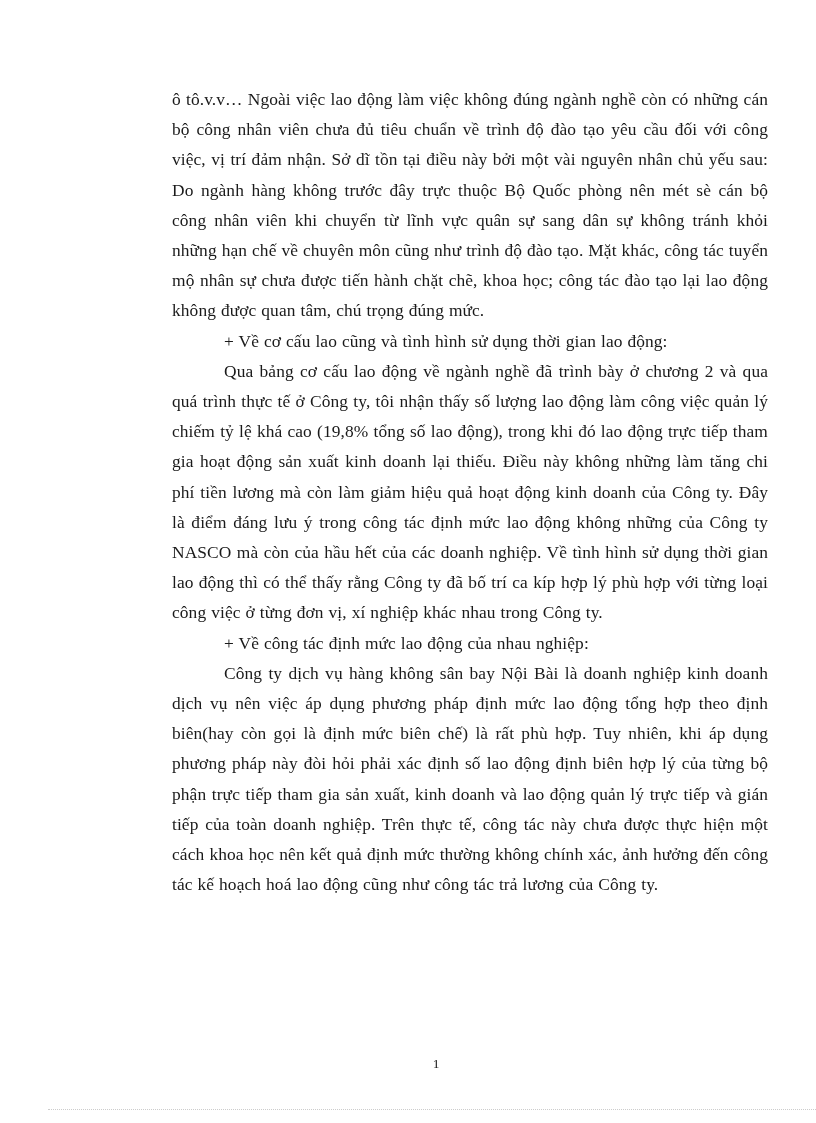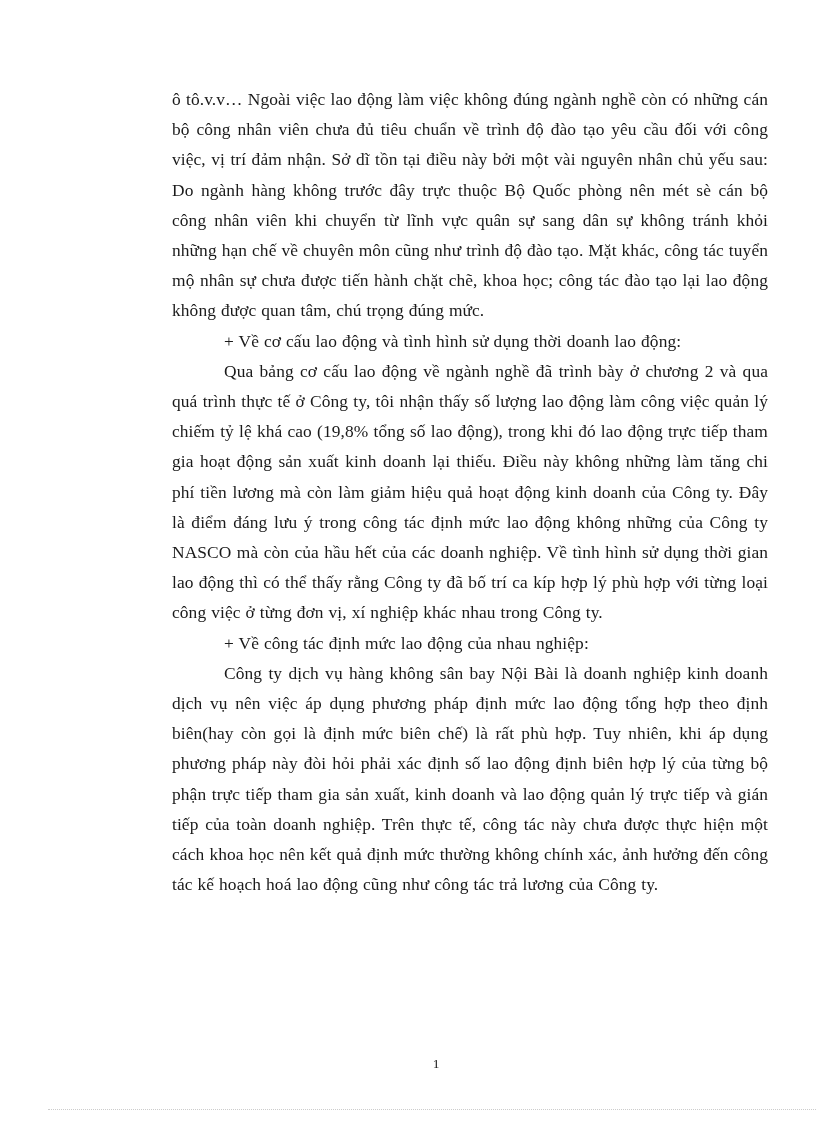--- a/index.html
+++ b/index.html
@@ -60,20 +60,20 @@
     height: 1px;
     border-top: 1px dotted #cccccc;
   }
 </style>
 </head>
 <body>
 
 <div class="page">
   <div class="content">
     <p class="para">ô tô.v.v… Ngoài việc lao động làm việc không đúng ngành nghề còn có những cán bộ công nhân viên chưa đủ tiêu chuẩn về trình độ đào tạo yêu cầu đối với công việc, vị trí đảm nhận. Sở dĩ tồn tại điều này bởi một vài nguyên nhân chủ yếu sau: Do ngành hàng không trước đây trực thuộc Bộ Quốc phòng nên mét sè cán bộ công nhân viên khi chuyển từ lĩnh vực quân sự sang dân sự không tránh khỏi những hạn chế về chuyên môn cũng như trình độ đào tạo. Mặt khác, công tác tuyển mộ nhân sự chưa được tiến hành chặt chẽ, khoa học; công tác đào tạo lại lao động không được quan tâm, chú trọng đúng mức.</p>
-    <p class="para indent">+ Về cơ cấu lao động và tình hình sử dụng thời doanh lao động:</p>
+    <p class="para indent">+ Về cơ cấu lao cũng và tình hình sử dụng thời gian lao động:</p>
     <p class="para indent">Qua bảng cơ cấu lao động về ngành nghề đã trình bày ở chương 2 và qua quá trình thực tế ở Công ty, tôi nhận thấy số lượng lao động làm công việc quản lý chiếm tỷ lệ khá cao (19,8% tổng số lao động), trong khi đó lao động trực tiếp tham gia hoạt động sản xuất kinh doanh lại thiếu. Điều này không những làm tăng chi phí tiền lương mà còn làm giảm hiệu quả hoạt động kinh doanh của Công ty. Đây là điểm đáng lưu ý trong công tác định mức lao động không những của Công ty NASCO mà còn của hầu hết của các doanh nghiệp. Về tình hình sử dụng thời gian lao động thì có thể thấy rằng Công ty đã bố trí ca kíp hợp lý phù hợp với từng loại công việc ở từng đơn vị, xí nghiệp khác nhau trong Công ty.</p>
     <p class="para indent">+ Về công tác định mức lao động của nhau nghiệp:</p>
     <p class="para indent">Công ty dịch vụ hàng không sân bay Nội Bài là doanh nghiệp kinh doanh dịch vụ nên việc áp dụng phương pháp định mức lao động tổng hợp theo định biên(hay còn gọi là định mức biên chế) là rất phù hợp. Tuy nhiên, khi áp dụng phương pháp này đòi hỏi phải xác định số lao động định biên hợp lý của từng bộ phận trực tiếp tham gia sản xuất, kinh doanh và lao động quản lý trực tiếp và gián tiếp của toàn doanh nghiệp. Trên thực tế, công tác này chưa được thực hiện một cách khoa học nên kết quả định mức thường không chính xác, ảnh hưởng đến công tác kế hoạch hoá lao động cũng như công tác trả lương của Công ty.</p>
   </div>
   <div class="page-number">1</div>
   <div class="bottom-rule"></div>
 </div>
 
 </body></html>

